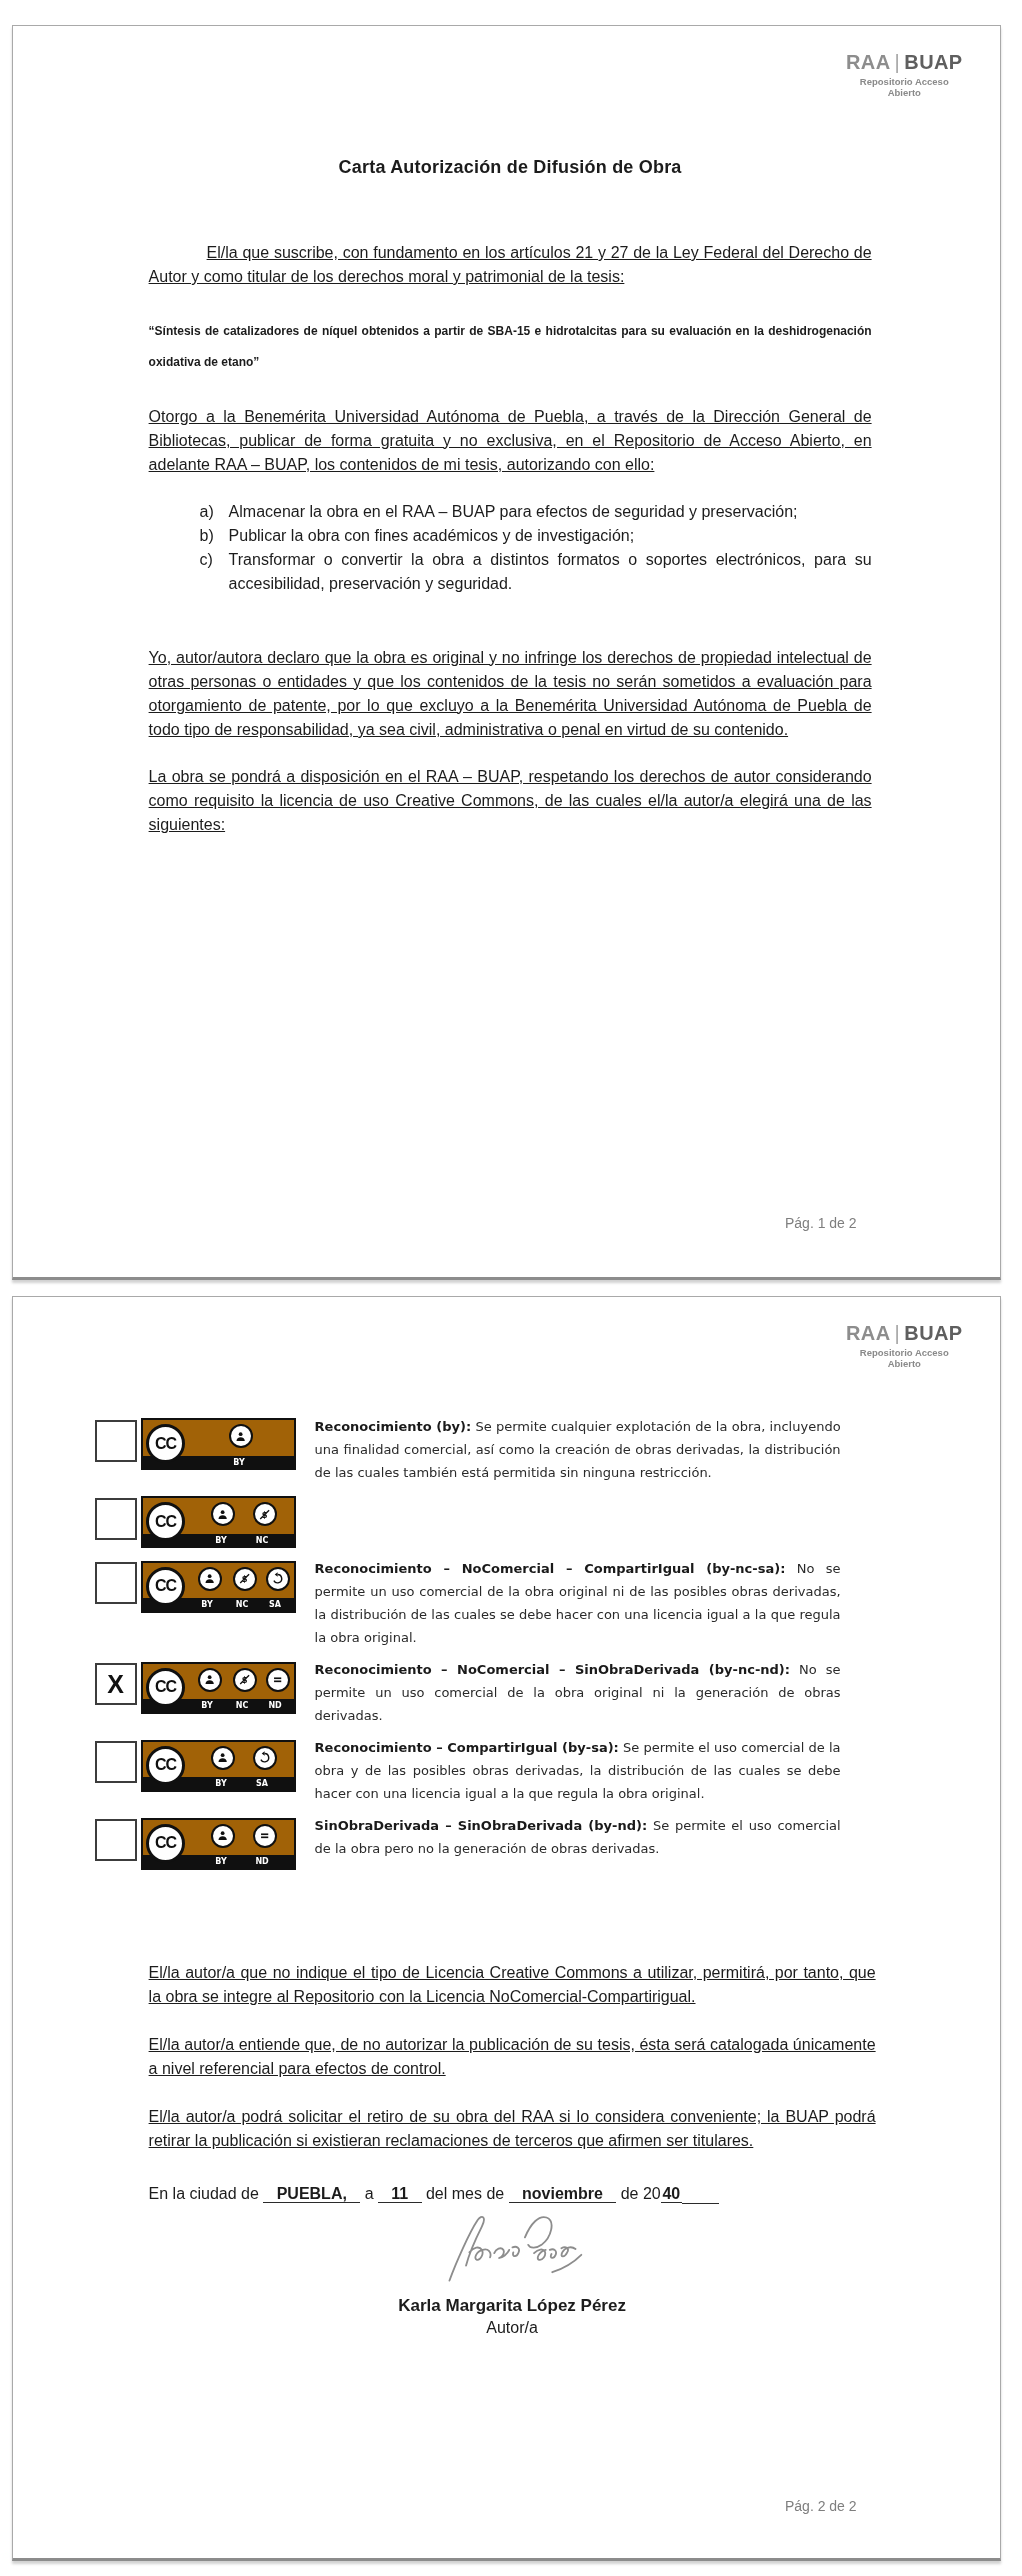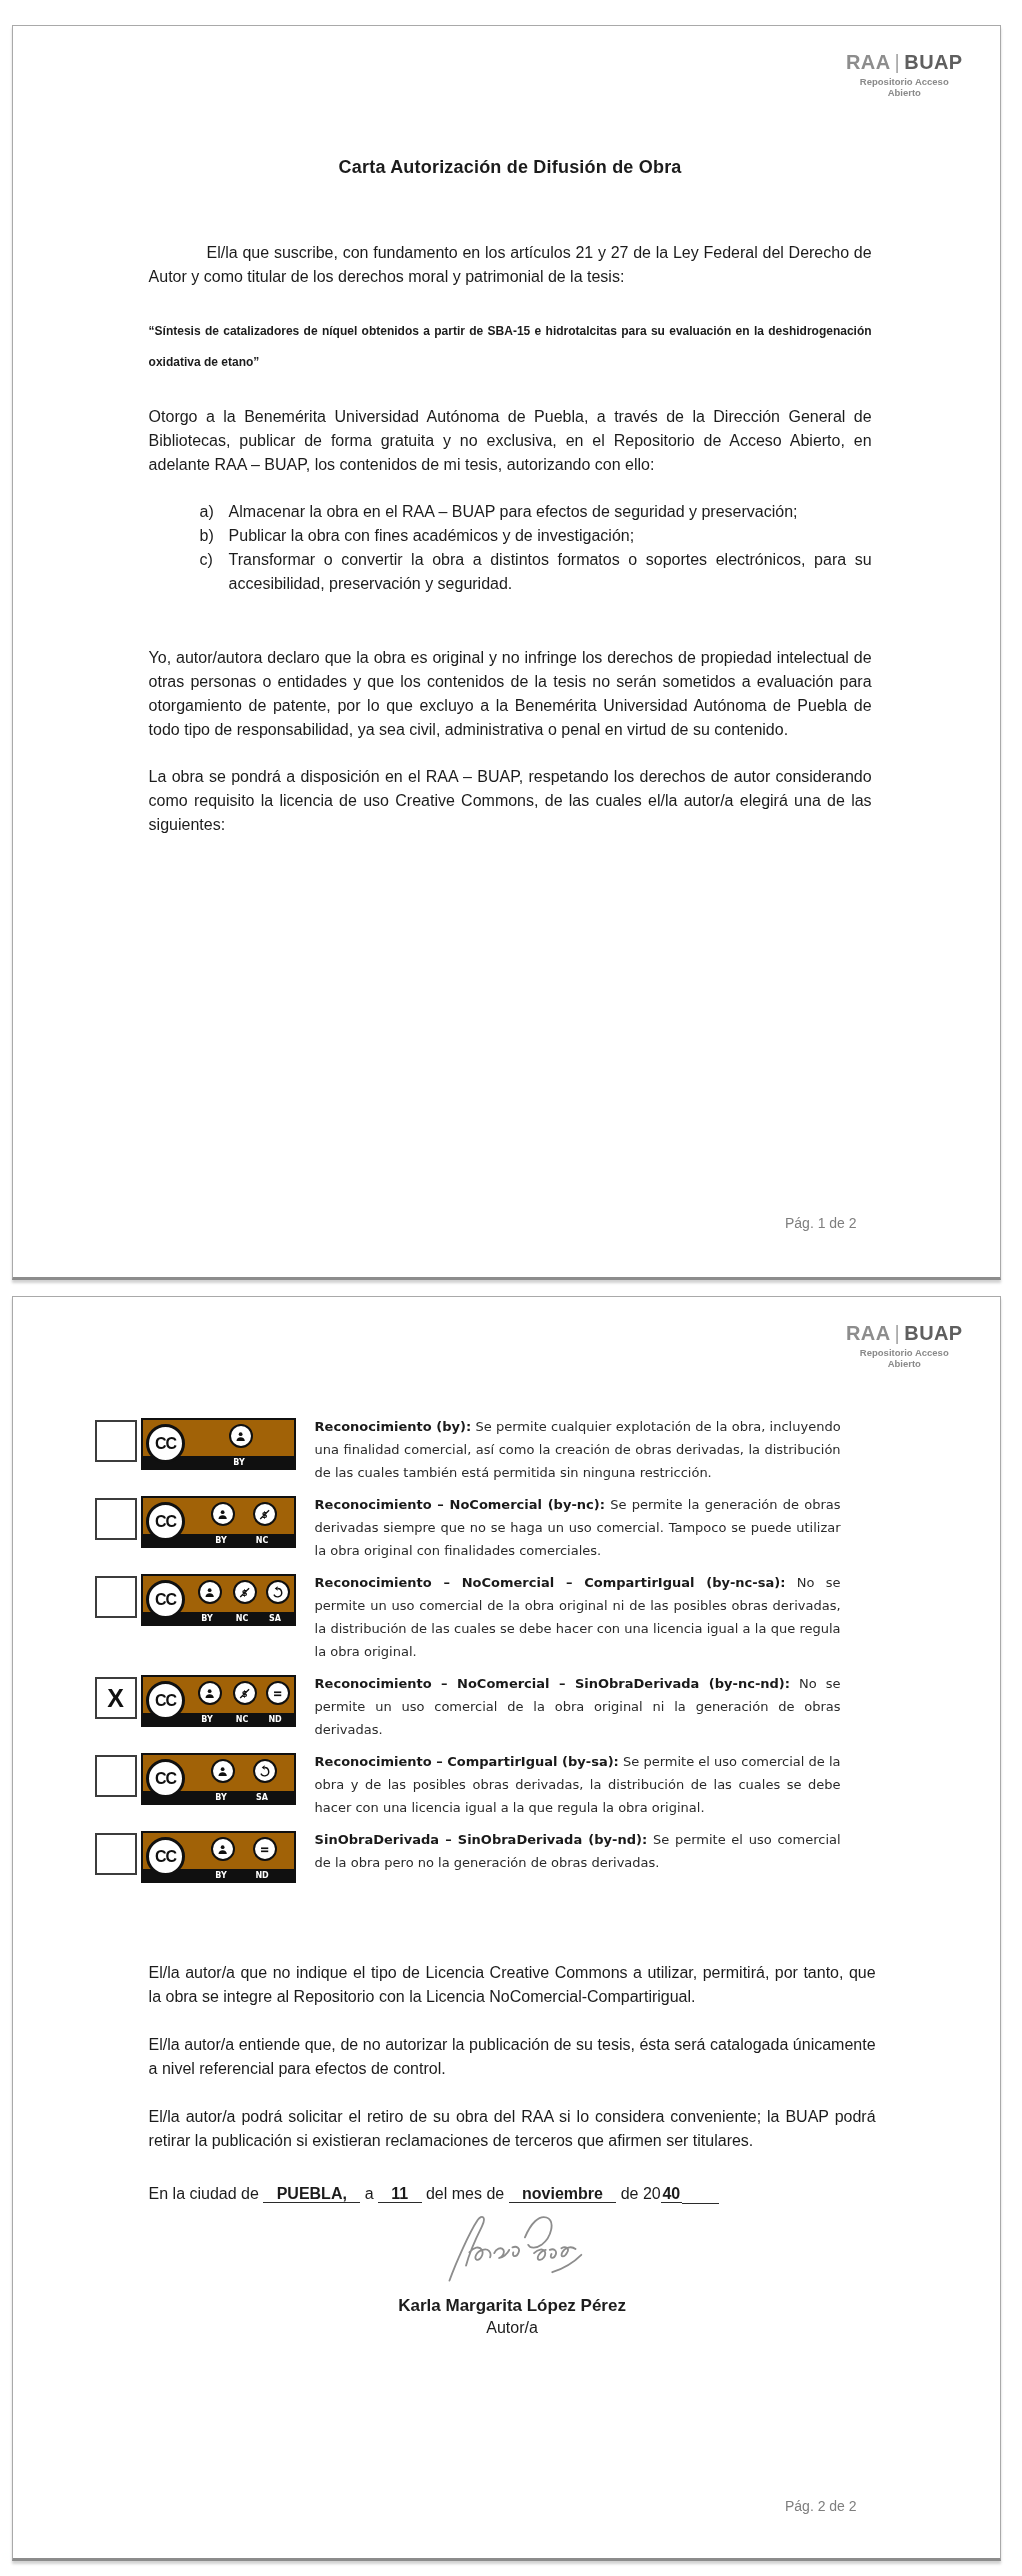--- a/index.html
+++ b/index.html
@@ -19,21 +19,21 @@
   .logo{position:absolute;top:25px;right:37px;text-align:center;line-height:1.1;}
   .logo-top{font-size:20px;font-weight:bold;letter-spacing:0.4px;white-space:nowrap;}
   .logo-raa{color:#8d8d8d;text-align:center;}
   .logo-sep{color:#a5a5a5;font-weight:normal;padding:0 4.1px;}
   .logo-buap{color:#5f5f5f;}
   .logo-sub{font-size:9.5px;font-weight:bold;color:#8a8a8a;margin-top:2.5px;line-height:1.25;}
 
   
   .content1{position:absolute;left:136px;right:128px;top:0;}
   .doc-title{margin-top:131px;text-align:center;font-size:18px;font-weight:bold;letter-spacing:0.2px;}
-  .para{font-size:16px;line-height:24px;text-align:justify;}
+  .para{font-size:16px;line-height:24px;text-align:justify;text-decoration:underline;}
   .p1{margin-top:63px;text-indent:58px;}
   .thesis{margin-top:27px;font-weight:bold;line-height:31px;text-align:justify;font-size:12px;}
   .p2{margin-top:26.6px;}
   .list{margin-top:23px;}
   .li{position:relative;padding-left:80px;font-size:16px;line-height:24px;text-align:justify;}
   .li .marker{position:absolute;left:51px;}
   .p3{margin-top:50px;}
   .p4{margin-top:23px;}
   .page-num{position:absolute;right:143px;color:#7e7e7e;font-size:14px;}
   #page1 .page-num{bottom:46px;}
@@ -154,21 +154,20 @@
         </div>
         <div class="ic" style="left:110px;">
           <svg width="13.3" height="13.3" viewBox="0 0 24 24">
               <text x="12" y="17.5" font-size="15" font-weight="bold" text-anchor="middle" fill="#101010" font-family="DejaVu Sans,sans-serif">$</text>
               <line x1="4" y1="20" x2="20" y2="4" stroke="#101010" stroke-width="2.4"></line>
             </svg>
         </div>
         <div class="lbl" style="left:66px;">BY</div>
         <div class="lbl" style="left:107px;">NC</div>
       </div>
-      <div class="lic-text"><b>Reconocimiento – NoComercial (by-nc):</b><span> Se permite la generación de obras derivadas siempre que no se haga un uso comercial. Tampoco se puede utilizar la obra original con finalidades comerciales.</span></div>
     </div>
 
     <div class="lic-row">
       <div class="chk"></div>
       <div class="badge">
         <div class="strip"></div>
         <div class="cc-big">CC</div>
         <div class="ic" style="left:55px;">
           <svg width="13.3" height="13.3" viewBox="0 0 24 24">
               <circle cx="12" cy="7.5" r="3.4" fill="#101010"></circle>

